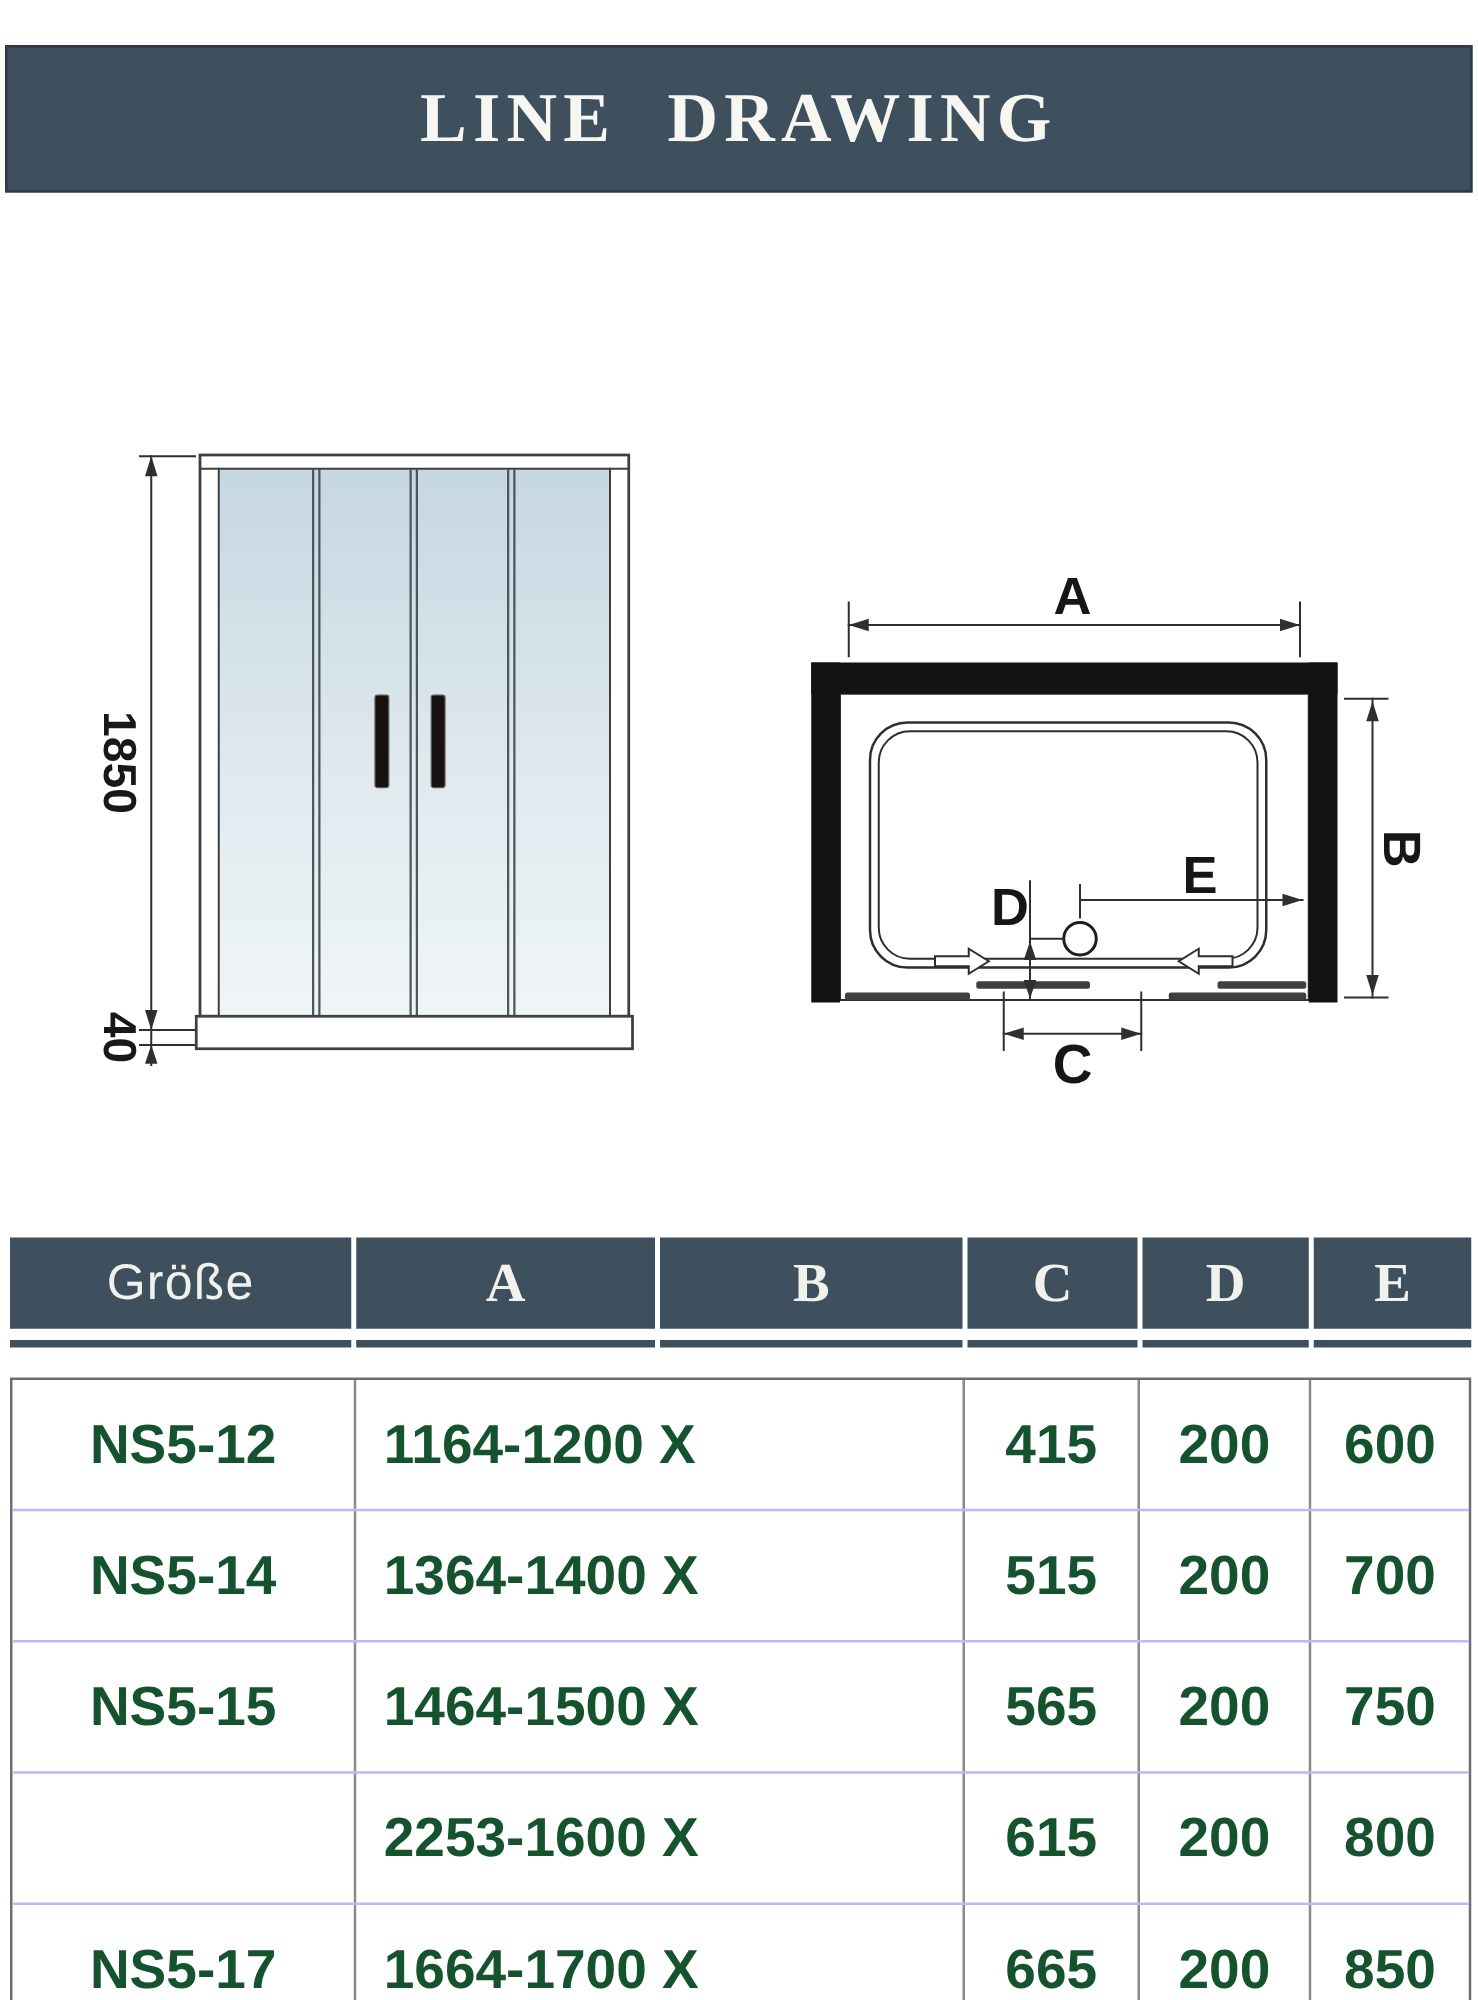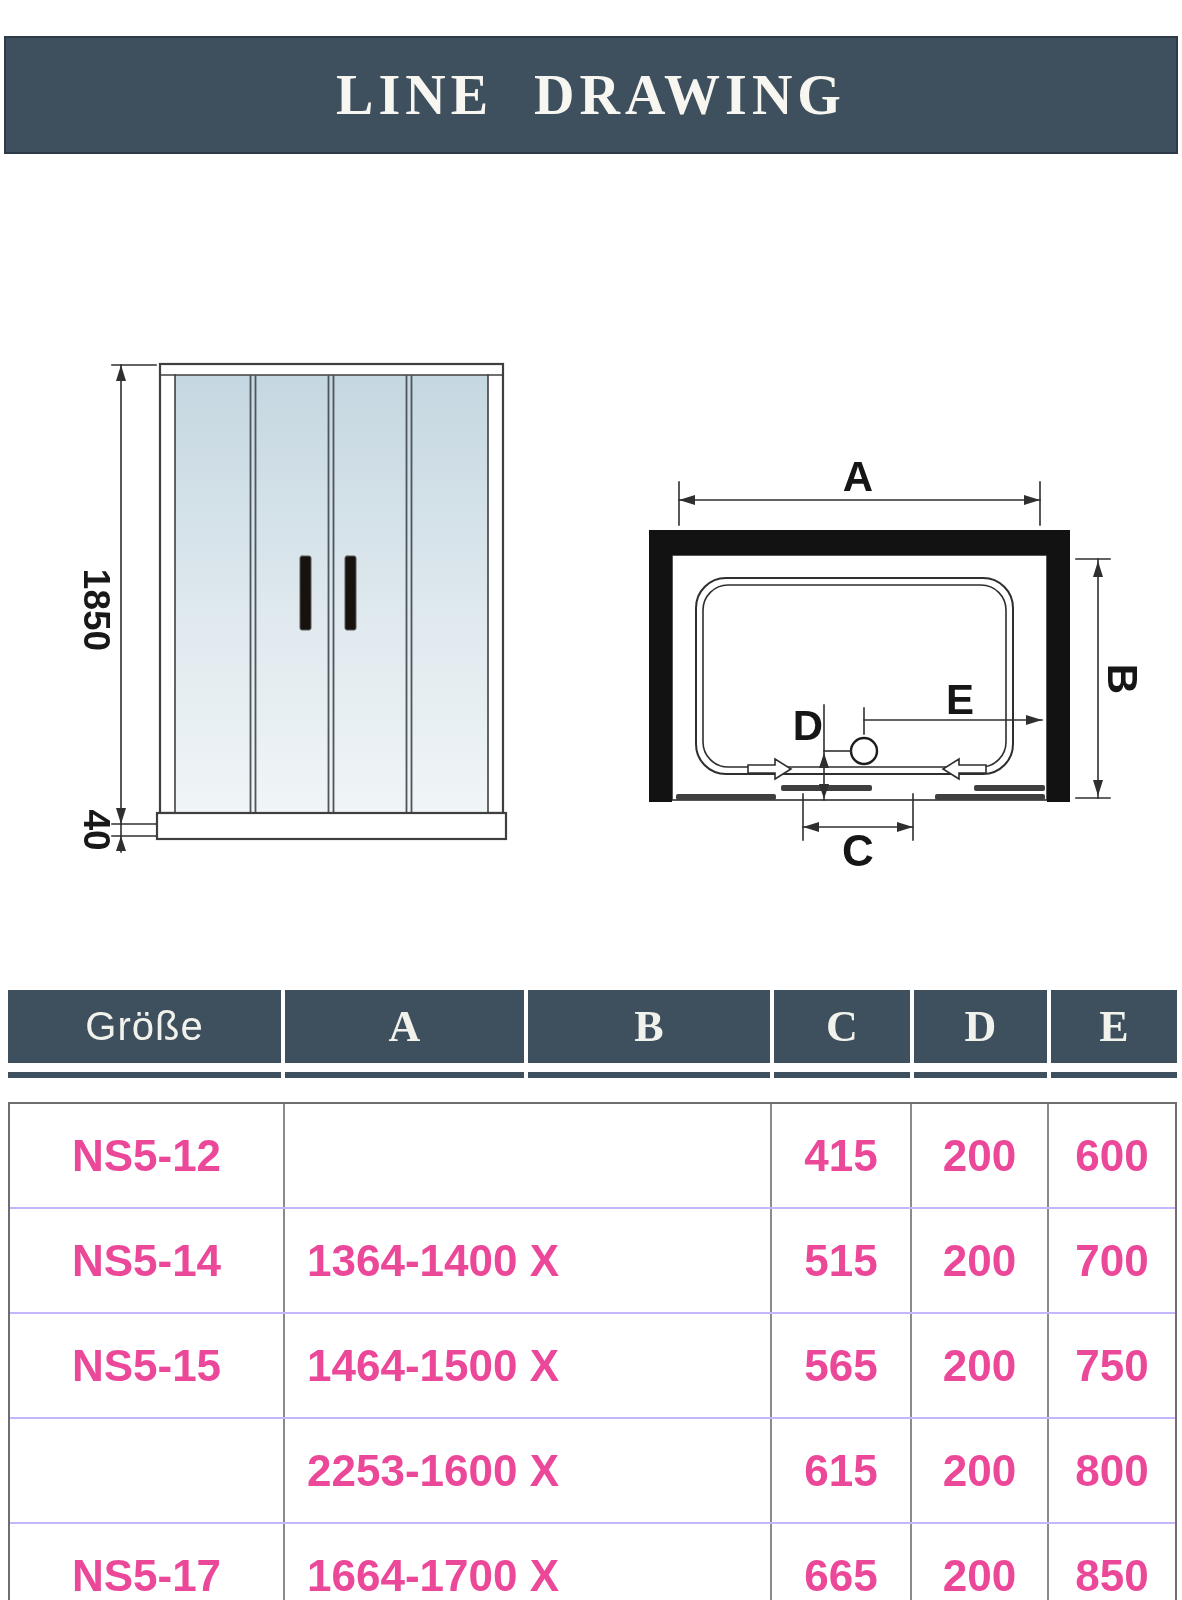--- a/index.html
+++ b/index.html
@@ -22,21 +22,21 @@
   .th-strip{top:1040px;height:6px;}
   .th-groesse{font-size:40px;font-weight:normal;color:#f2f2ec;letter-spacing:1px;}
   .th-letter{font-family:"Liberation Serif",serif;font-weight:bold;font-size:44px;color:#f2f2ec;}
 
   
   .tbody{position:absolute;left:8px;top:1070px;width:1169px;height:527px;
          border:2px solid #6e6e6e;box-sizing:border-box;display:flex;flex-direction:column;}
   .trow{flex:1;position:relative;}
   .trow + .trow{border-top:2px solid #c4b5fd;}
   .cell{position:absolute;top:0;bottom:0;display:flex;align-items:center;
-        font-weight:bold;font-size:44px;color:#ec4899;}
+        font-weight:bold;font-size:44px;color:#14532d;}
   .c-model{left:0;width:273px;justify-content:center;}
   .c-range{left:275px;width:485px;justify-content:flex-start;padding-left:22px;}
   .c-c{left:762px;width:138px;justify-content:center;}
   .c-d{left:902px;width:135px;justify-content:center;}
   .c-e{left:1039px;width:126px;justify-content:center;border-radius:17px;}
   .vline{position:absolute;top:0;bottom:0;width:2px;background:#8a8a8a;}
   .vl1{left:273px;} .vl2{left:760px;} .vl3{left:900px;} .vl4{left:1037px;}
 </style>
 </head>
 <body>
@@ -188,20 +188,21 @@
   <div class="th-cell th-strip" style="left:1051px;width:126px;"></div>
 
   <div class="tbody">
     <div class="vline vl1"></div>
     <div class="vline vl2"></div>
     <div class="vline vl3"></div>
     <div class="vline vl4"></div>
 
     <div class="trow">
       <div class="cell c-model">NS5-12</div>
+      <div class="cell c-range">1164-1200 X</div>
       <div class="cell c-c">415</div>
       <div class="cell c-d">200</div>
       <div class="cell c-e">600</div>
     </div>
     <div class="trow">
       <div class="cell c-model">NS5-14</div>
       <div class="cell c-range">1364-1400 X</div>
       <div class="cell c-c">515</div>
       <div class="cell c-d">200</div>
       <div class="cell c-e">700</div>

